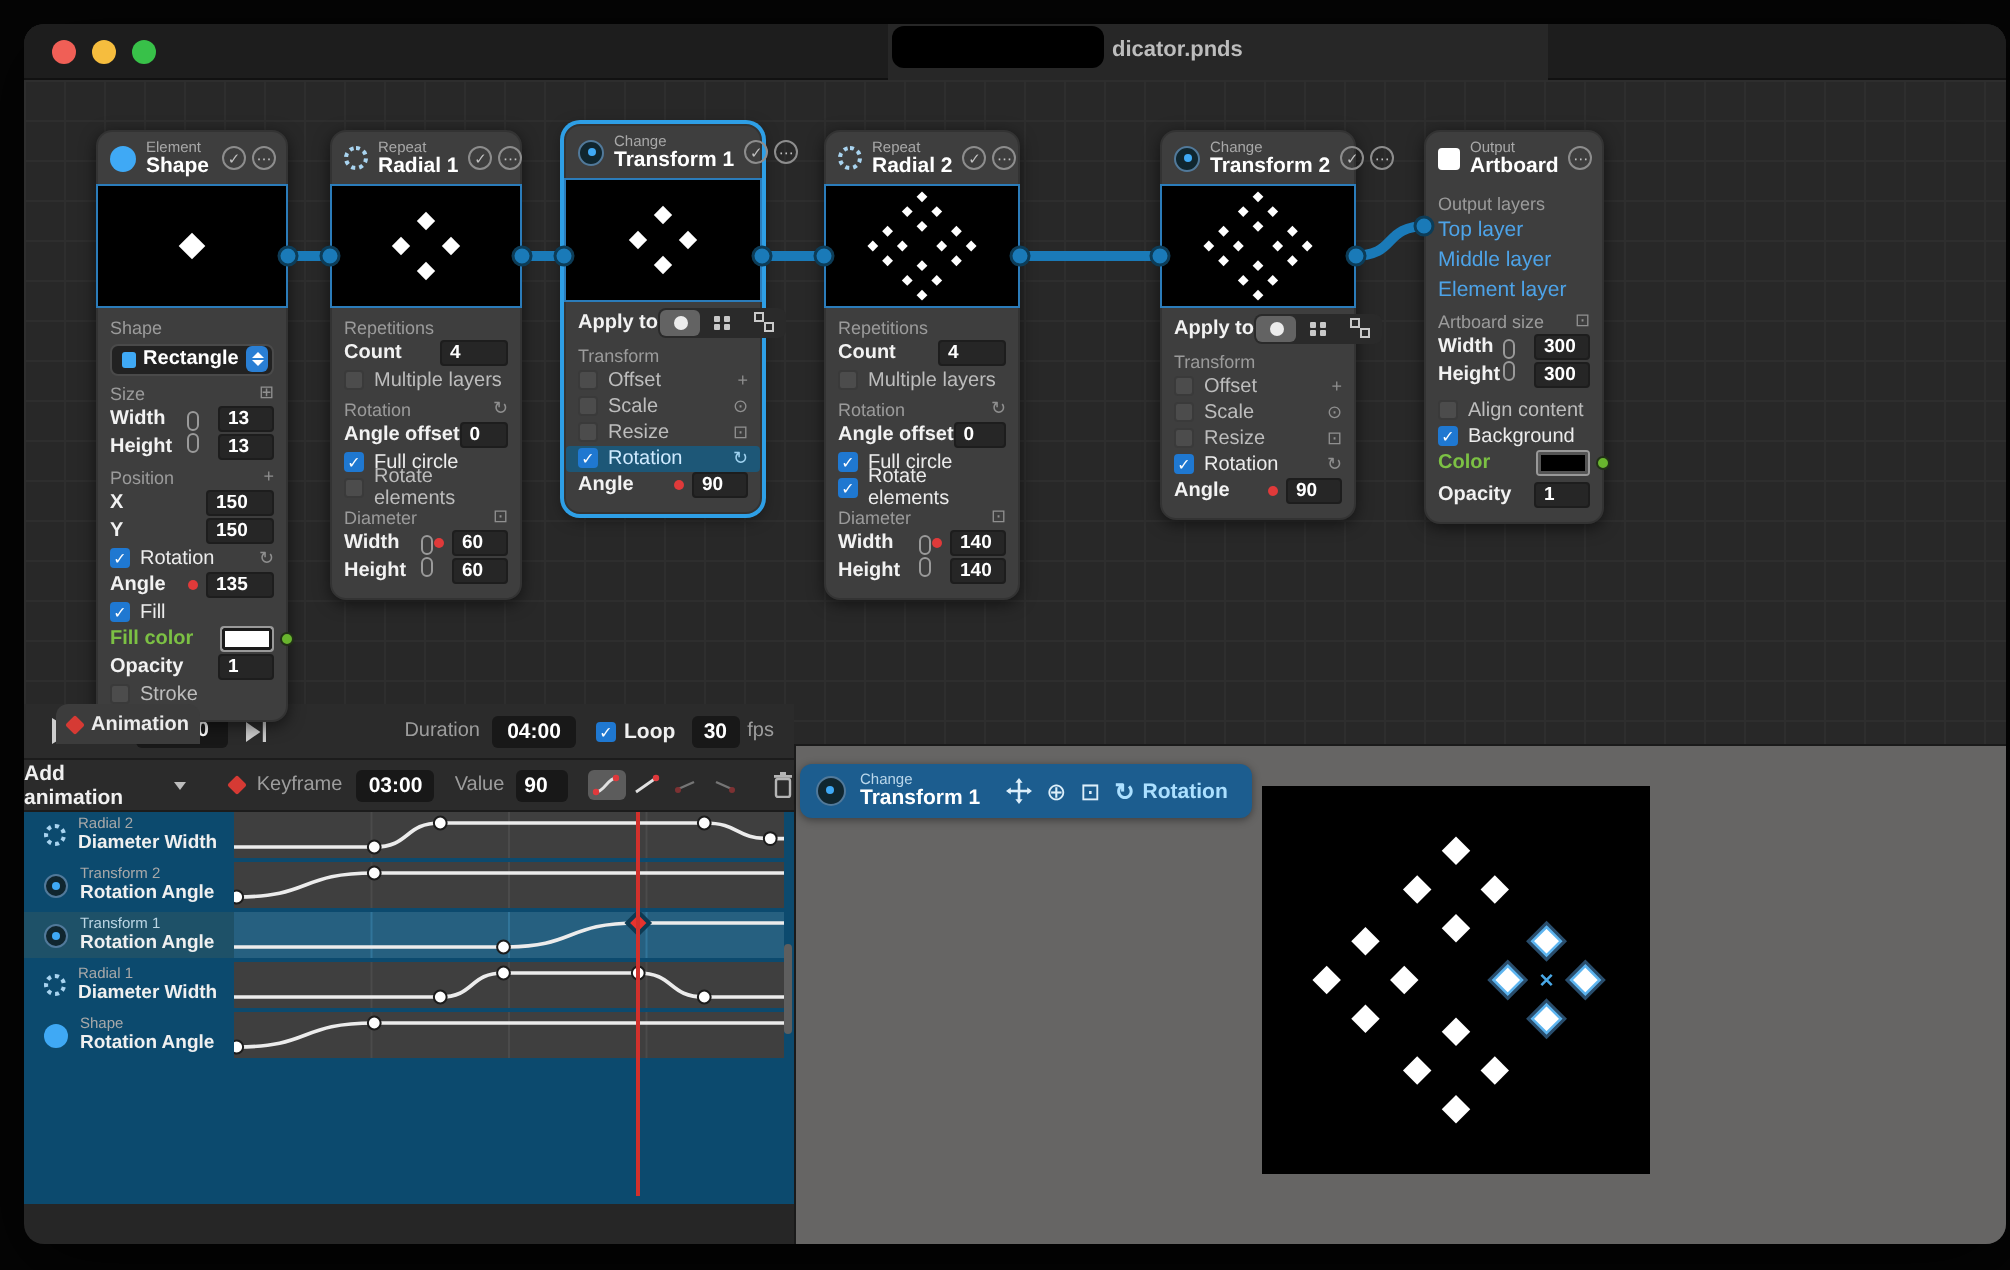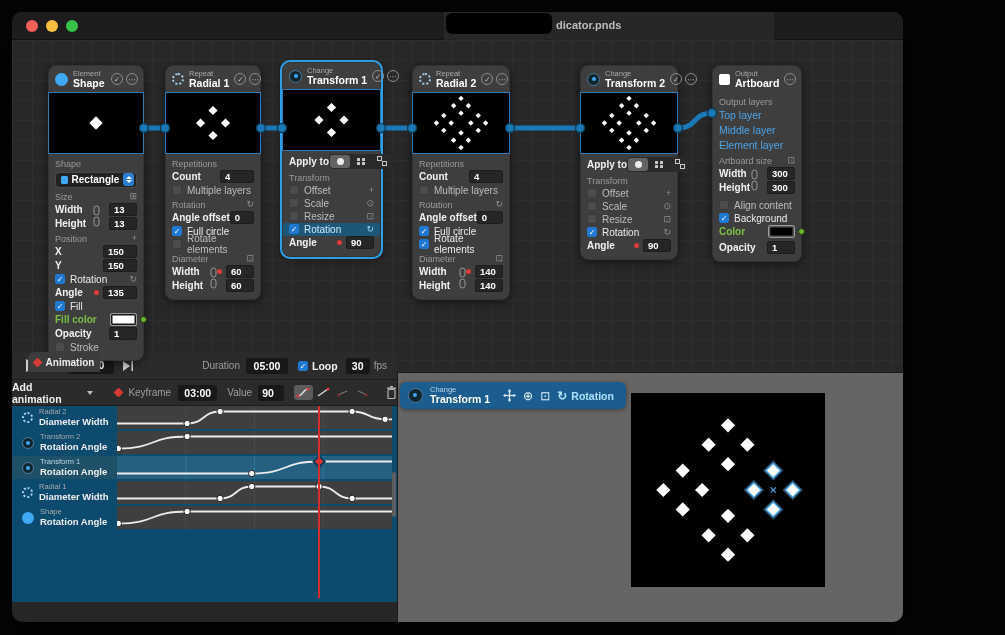--- a/index.html
+++ b/index.html
@@ -1,18 +1,18 @@
 <!DOCTYPE html>
 <html><head>
 <meta charset="utf-8">
 <style>
   * { margin:0; padding:0; box-sizing:border-box; }
   body { width:1005px; height:635px; background:#050505; font-family:"Liberation Sans", sans-serif; overflow:hidden; position:relative; }
 
-  #window { position:absolute; left:12px; top:12px; width:891px; height:610px; background:#262626; border-radius:10px; overflow:hidden; box-shadow:0 10px 40px rgba(0,0,0,.8); }
+  #window { position:absolute; left:12px; top:12px; width:991px; height:610px; background:#262626; border-radius:10px; overflow:hidden; box-shadow:0 10px 40px rgba(0,0,0,.8); }
 
   
   #titlebar { position:relative; height:28px; background:#1d1d1d; border-bottom:1px solid #111; }
   .tl { position:absolute; top:8px; width:12px; height:12px; border-radius:50%; }
   .tl.r { left:14px; background:#f05f56; }
   .tl.y { left:34px; background:#f6bd3e; }
   .tl.g { left:54px; background:#38c149; }
   .doc-tab { position:absolute; left:432px; top:0; width:330px; height:28px; background:#272727; }
   .redacted { position:absolute; left:434px; top:1px; width:106px; height:21px; background:#000; border-radius:6px; }
   .win-title { position:absolute; left:544px; top:7px; font-size:11px; font-weight:bold; color:#bdbdbd; }
@@ -624,21 +624,21 @@
       <svg style="margin-left:10px;" width="12" height="10">
           <rect x="1" y="0" width="1.6" height="10" fill="#cdcdcd"></rect>
           <path d="M11 0 L3.8 5 L11 10 Z" fill="#cdcdcd"></path>
         </svg>
       <span class="tbox" style="width:46px; height:17px; line-height:17px; margin-left:8px;">03:00</span>
       <svg style="margin-left:8px;" width="12" height="10">
           <path d="M1 0 L8.2 5 L1 10 Z" fill="#cdcdcd"></path>
           <rect x="9.4" y="0" width="1.6" height="10" fill="#cdcdcd"></rect>
         </svg>
       <span class="glabel" style="margin-left:auto;">Duration</span>
-      <span class="tbox" style="width:42px; height:16px; line-height:16px; margin-left:6px;">05:00</span>
+      <span class="tbox" style="width:42px; height:16px; line-height:16px; margin-left:6px;">04:00</span>
       <span class="cb on" style="margin-left:10px;">✓</span>
       <span class="wlabel" style="margin-left:4px;">Loop</span>
       <span class="tbox" style="width:24px; height:16px; line-height:16px; margin-left:8px;">30</span>
       <span class="glabel" style="margin:0 10px 0 4px;">fps</span>
     </div>
     <div id="kfrow">
       <span class="wlabel" style="">Add animation</span>
       <span class="caret"></span>
       <span class="rdia" style="margin-left:22px;"></span>
       <span class="glabel" style="margin-left:6px;text-align:center;">Keyframe</span>

